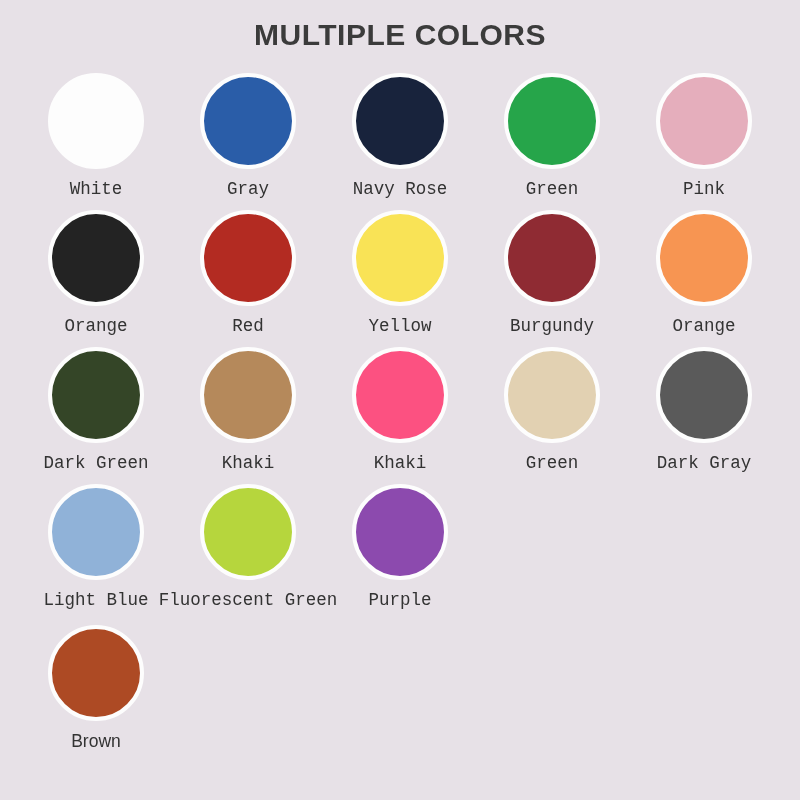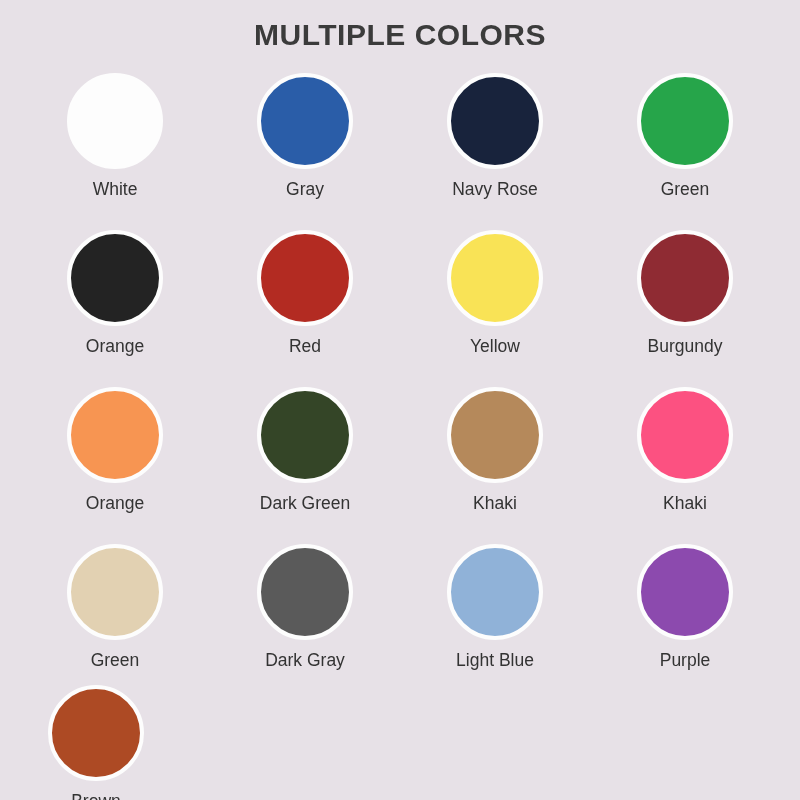--- a/index.html
+++ b/index.html
@@ -29,23 +29,24 @@
     letter-spacing: 0.5px;
     color: #3b3b3b;
     text-align: center;
     line-height: 1.1;
     user-select: none;
   }
   .grid {
     margin-top: 12px;
     width: 760px;
     display: grid;
-    grid-template-columns: repeat(4, 1fr);
-    row-gap: 20px;
+    grid-template-columns: repeat(5, 1fr);
+    row-gap: 0;
     justify-items: center;
+    font-family: Liberation Mono, monospace;
   }
   .swatch {
     width: 152px;
     display: flex;
     flex-direction: column;
     align-items: center;
     padding-top: 6px;
   }
   .dot-wrap {
     width: 104px;
@@ -104,20 +105,26 @@
         <div class="label">Navy Rose</div>
       </div>
       <div class="swatch">
         <div class="dot-wrap">
           <div class="dot" style="background: rgb(38, 165, 74);"></div>
         </div>
         <div class="label">Green</div>
       </div>
       <div class="swatch">
         <div class="dot-wrap">
+          <div class="dot" style="background: rgb(229, 174, 188);"></div>
+        </div>
+        <div class="label">Pink</div>
+      </div>
+      <div class="swatch">
+        <div class="dot-wrap">
           <div class="dot" style="background: rgb(35, 35, 35);"></div>
         </div>
         <div class="label">Orange</div>
       </div>
       <div class="swatch">
         <div class="dot-wrap">
           <div class="dot" style="background: rgb(179, 43, 34);"></div>
         </div>
         <div class="label">Red</div>
       </div>
@@ -170,20 +177,26 @@
         <div class="label">Dark Gray</div>
       </div>
       <div class="swatch">
         <div class="dot-wrap">
           <div class="dot" style="background: rgb(144, 178, 216);"></div>
         </div>
         <div class="label">Light Blue</div>
       </div>
       <div class="swatch">
         <div class="dot-wrap">
+          <div class="dot" style="background: rgb(182, 214, 61);"></div>
+        </div>
+        <div class="label">Fluorescent Green</div>
+      </div>
+      <div class="swatch">
+        <div class="dot-wrap">
           <div class="dot" style="background: rgb(140, 74, 174);"></div>
         </div>
         <div class="label">Purple</div>
       </div>
     </div>
 
   <div class="last-row">
       <div class="swatch">
         <div class="dot-wrap">
           <div class="dot" style="background: rgb(173, 74, 36);"></div>

